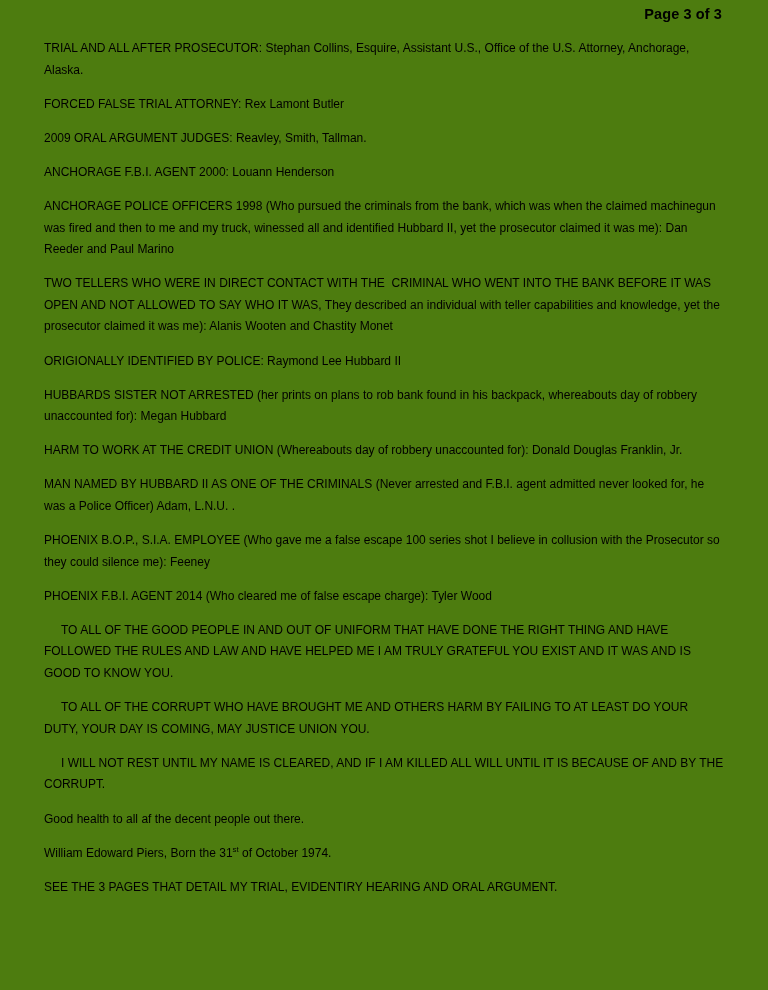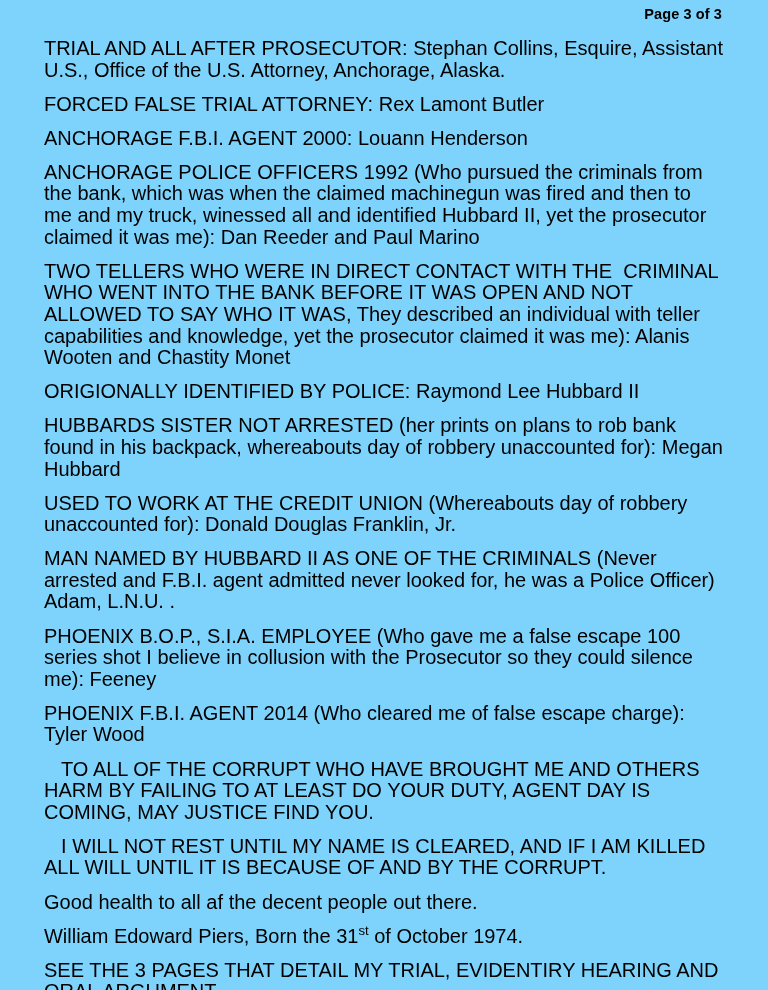--- a/index.html
+++ b/index.html
@@ -9,21 +9,21 @@
     background: #ffffff;
   }
   body {
     font-family: "Liberation Sans", sans-serif;
     color: #000000;
   }
   .page {
     position: relative;
     width: 768px;
     height: 990px;
-    background: #7dd3fc;
+    background: #4d7c0f;
     box-sizing: border-box;
     overflow: hidden;
   }
   .page-header {
     position: absolute;
     top: 6px;
     left: 44px;
     right: 46px;
     text-align: right;
     font-size: 14.5px;
@@ -31,21 +31,21 @@
     letter-spacing: 0.1px;
     line-height: 1.2;
   }
   .doc-body {
     position: absolute;
     top: 38px;
     left: 44px;
     width: 680px;
   }
   .para {
-    font-size: 20px;
+    font-size: 12px;
     line-height: 21.6px;
     margin: 0 0 12.5px 0;
     text-align: left;
     letter-spacing: -0.02px;
     word-spacing: 0.1px;
     white-space: pre-wrap;
   }
   .para.indent {
     text-indent: 17px;
   }
@@ -58,29 +58,31 @@
 </head>
 <body>
 
 <div class="page">
 
   <div class="page-header">Page 3 of 3</div>
 
   <div class="doc-body">
       <p class="para">TRIAL AND ALL AFTER PROSECUTOR: Stephan Collins, Esquire, Assistant U.S., Office of the U.S. Attorney, Anchorage, Alaska.</p>
       <p class="para">FORCED FALSE TRIAL ATTORNEY: Rex Lamont Butler</p>
+      <p class="para">2009 ORAL ARGUMENT JUDGES: Reavley, Smith, Tallman.</p>
       <p class="para">ANCHORAGE F.B.I. AGENT 2000: Louann Henderson</p>
-      <p class="para">ANCHORAGE POLICE OFFICERS 1992 (Who pursued the criminals from the bank, which was when the claimed machinegun was fired and then to me and my truck, winessed all and identified Hubbard II, yet the prosecutor claimed it was me): Dan Reeder and Paul Marino</p>
+      <p class="para">ANCHORAGE POLICE OFFICERS 1998 (Who pursued the criminals from the bank, which was when the claimed machinegun was fired and then to me and my truck, winessed all and identified Hubbard II, yet the prosecutor claimed it was me): Dan Reeder and Paul Marino</p>
       <p class="para">TWO TELLERS WHO WERE IN DIRECT CONTACT WITH THE  CRIMINAL WHO WENT INTO THE BANK BEFORE IT WAS OPEN AND NOT ALLOWED TO SAY WHO IT WAS, They described an individual with teller capabilities and knowledge, yet the prosecutor claimed it was me): Alanis Wooten and Chastity Monet</p>
       <p class="para">ORIGIONALLY IDENTIFIED BY POLICE: Raymond Lee Hubbard II</p>
       <p class="para">HUBBARDS SISTER NOT ARRESTED (her prints on plans to rob bank found in his backpack, whereabouts day of robbery unaccounted for): Megan Hubbard</p>
-      <p class="para">USED TO WORK AT THE CREDIT UNION (Whereabouts day of robbery unaccounted for): Donald Douglas Franklin, Jr.</p>
+      <p class="para">HARM TO WORK AT THE CREDIT UNION (Whereabouts day of robbery unaccounted for): Donald Douglas Franklin, Jr.</p>
       <p class="para">MAN NAMED BY HUBBARD II AS ONE OF THE CRIMINALS (Never arrested and F.B.I. agent admitted never looked for, he was a Police Officer) Adam, L.N.U. .</p>
       <p class="para">PHOENIX B.O.P., S.I.A. EMPLOYEE (Who gave me a false escape 100 series shot I believe in collusion with the Prosecutor so they could silence me): Feeney</p>
       <p class="para">PHOENIX F.B.I. AGENT 2014 (Who cleared me of false escape charge): Tyler Wood</p>
-      <p class="para indent">TO ALL OF THE CORRUPT WHO HAVE BROUGHT ME AND OTHERS HARM BY FAILING TO AT LEAST DO YOUR DUTY, AGENT DAY IS COMING, MAY JUSTICE FIND YOU.</p>
+      <p class="para indent">TO ALL OF THE GOOD PEOPLE IN AND OUT OF UNIFORM THAT HAVE DONE THE RIGHT THING AND HAVE FOLLOWED THE RULES AND LAW AND HAVE HELPED ME I AM TRULY GRATEFUL YOU EXIST AND IT WAS AND IS GOOD TO KNOW YOU.</p>
+      <p class="para indent">TO ALL OF THE CORRUPT WHO HAVE BROUGHT ME AND OTHERS HARM BY FAILING TO AT LEAST DO YOUR DUTY, YOUR DAY IS COMING, MAY JUSTICE UNION YOU.</p>
       <p class="para indent">I WILL NOT REST UNTIL MY NAME IS CLEARED, AND IF I AM KILLED ALL WILL UNTIL IT IS BECAUSE OF AND BY THE CORRUPT.</p>
       <p class="para">Good health to all af the decent people out there.</p>
       <p class="para">William Edoward Piers, Born the 31<sup>st</sup> of October 1974.</p>
       <p class="para">SEE THE 3 PAGES THAT DETAIL MY TRIAL, EVIDENTIRY HEARING AND ORAL ARGUMENT.</p>
     </div>
 
 </div>
 
 </body></html>

